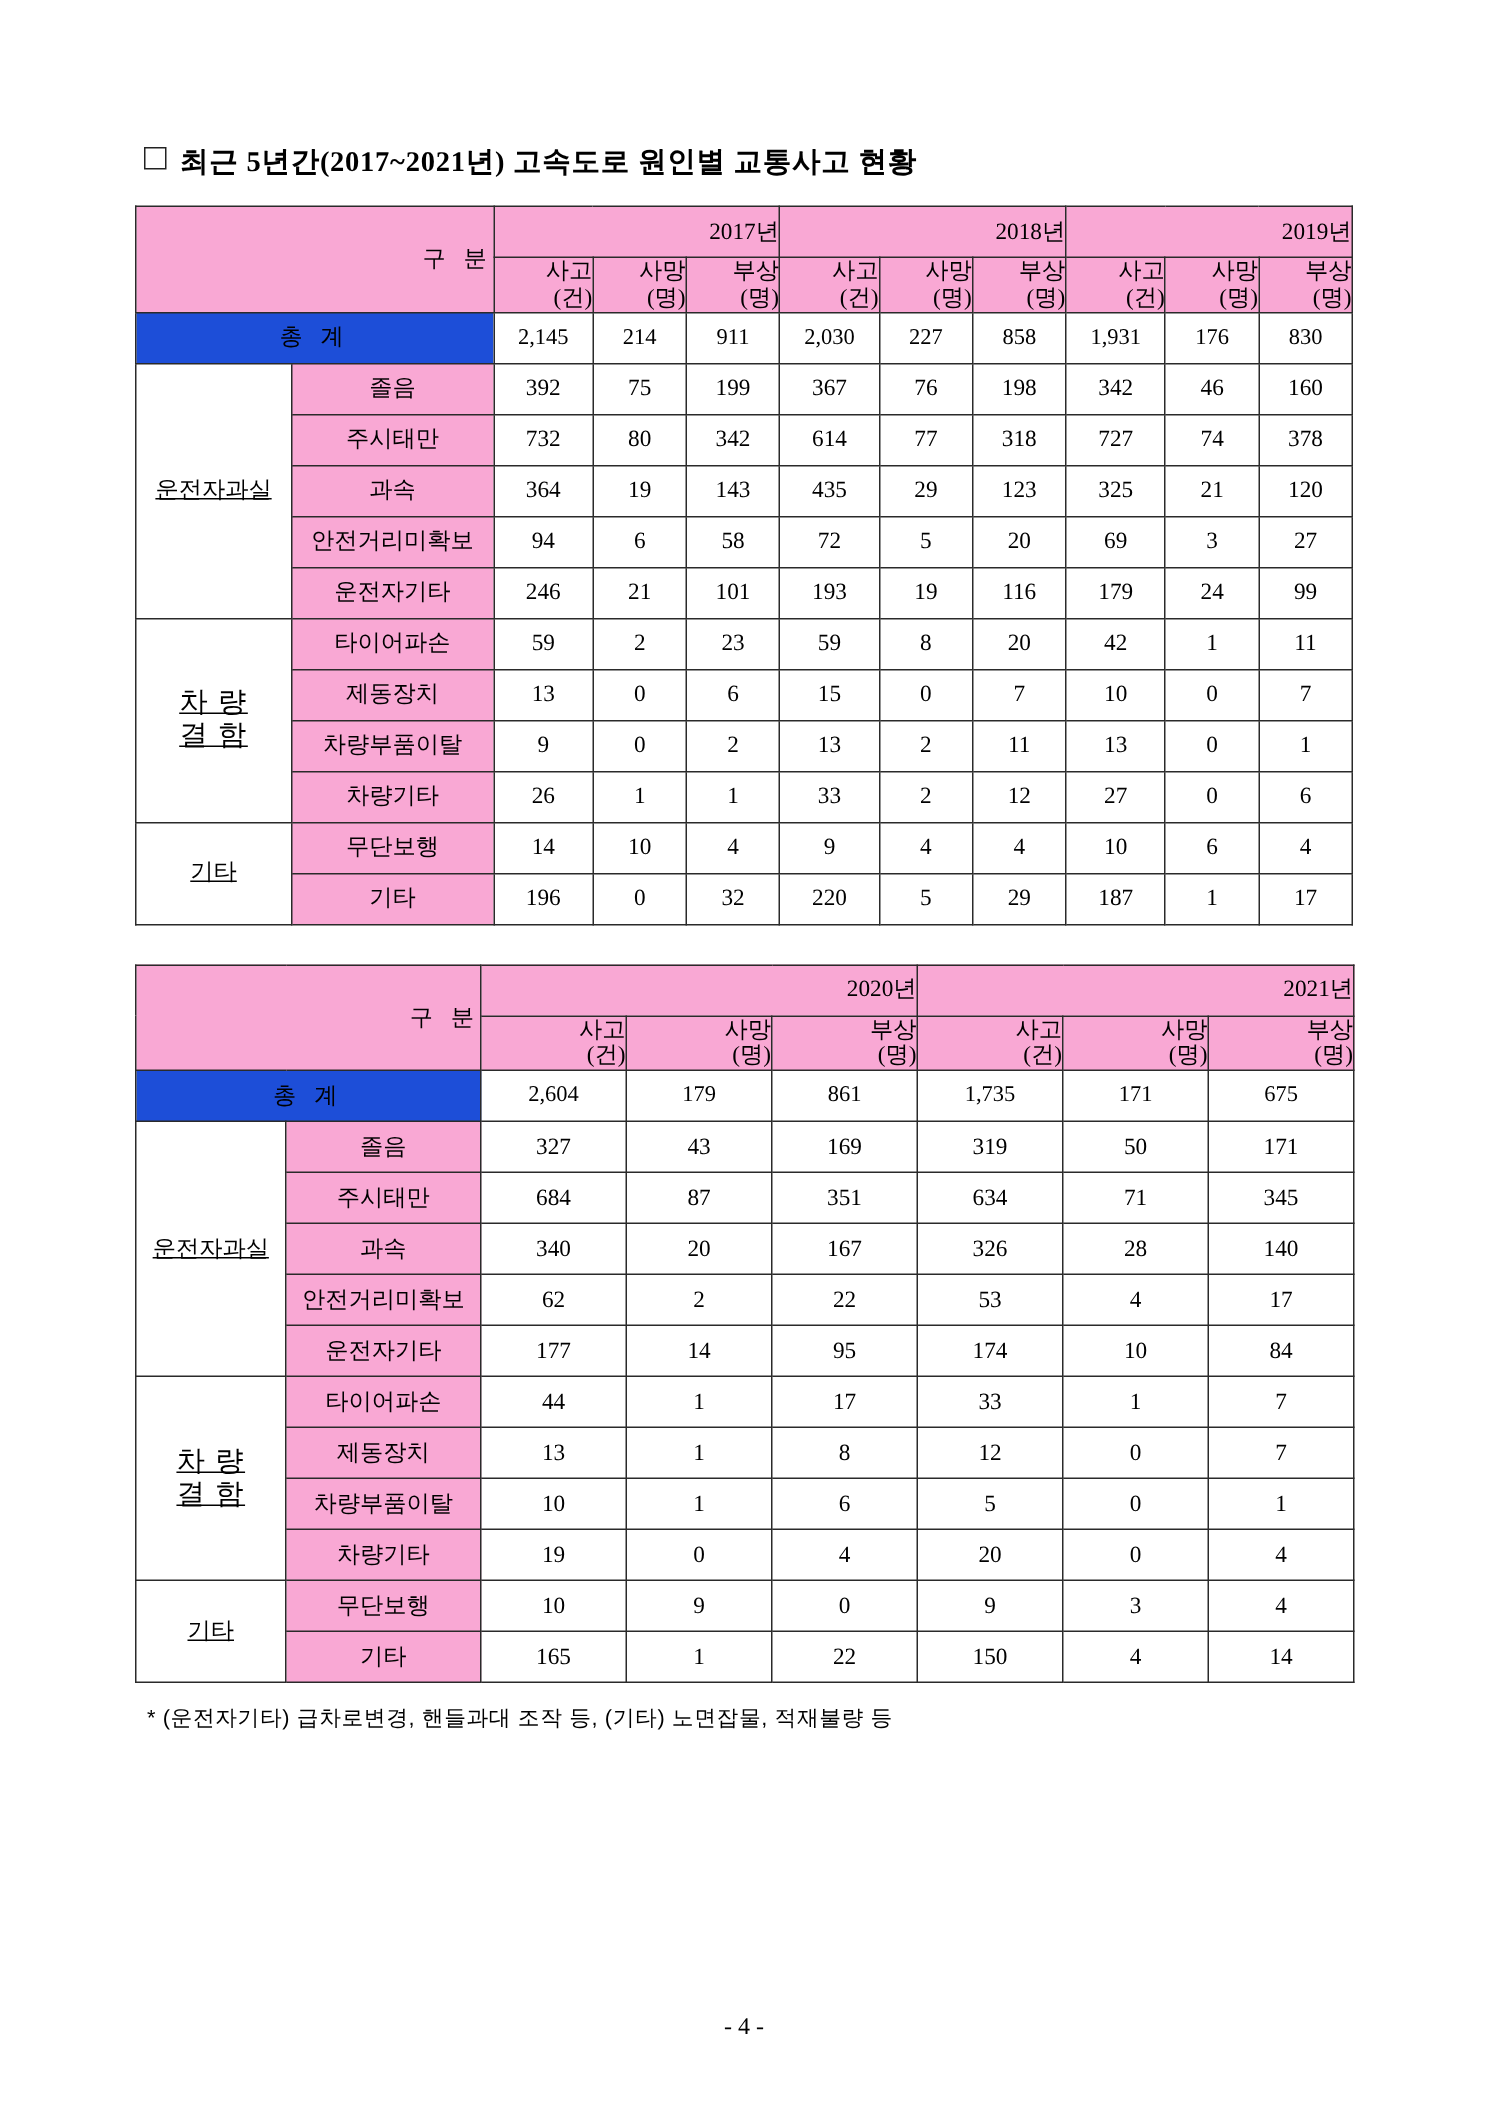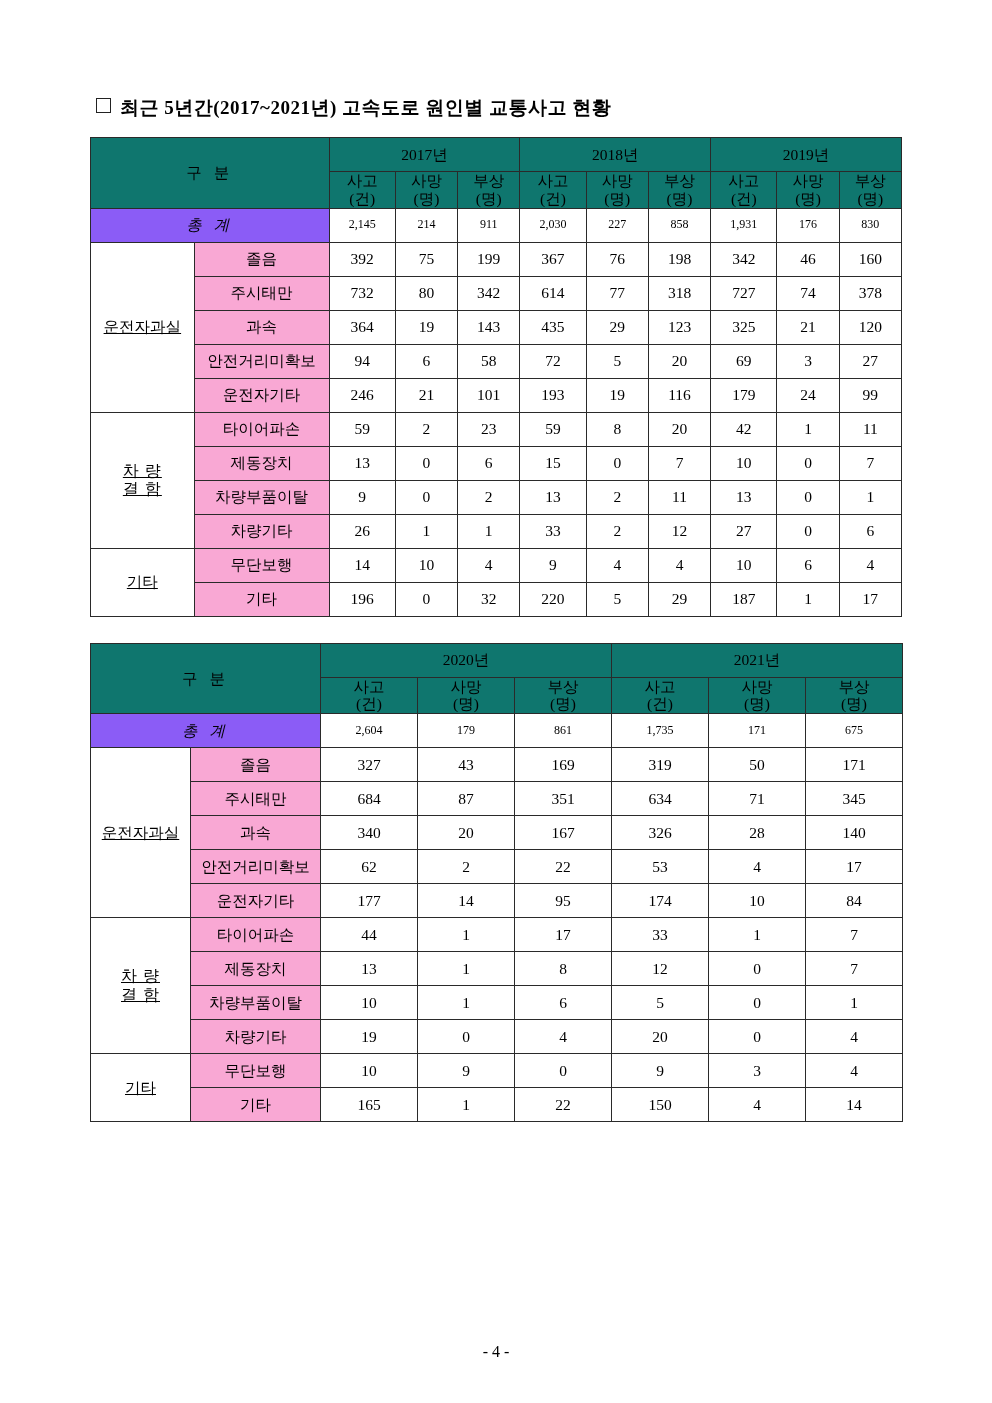--- a/index.html
+++ b/index.html
@@ -46,22 +46,23 @@
     border: 1px solid #2a2a2a;
     text-align: center;
     vertical-align: middle;
     font-size: 15.5px;
     font-weight: normal;
     padding: 0;
     height: 33px;
     line-height: 1.15;
   }
   table.data th {
-    background: #0f766e;
+    background: #f9a8d4;
     font-weight: normal;
+    text-align: right;
   }
   .hdr-year {
     font-size: 16px;
     height: 30px;
   }
   .hdr-sub {
     font-size: 13.5px;
     height: 38px;
     line-height: 1.25;
   }
@@ -70,43 +71,42 @@
     font-family: Liberation Serif, serif;
   }
   .gubun {
     font-size: 16px;
     letter-spacing: 4px;
     margin-top: 19px;
   }
   .rowhdr-total {
     font-size: 15.5px;
     letter-spacing: 4px;
-    background: #8b5cf6;
-    font-style: italic;
+    background: #1d4ed8;
   }
   .grp-label {
     font-size: 15px;
     background: #ffffff;
     line-height: 1.3;
     text-decoration: underline;
   }
   .grp-label.small {
-    font-size: 16px;
+    font-size: 19px;
     letter-spacing: 1px;
   }
   .sub-label {
     font-size: 14.5px;
     background: #f9a8d4;
   }
   .num {
     font-size: 16px;
     background: #ffffff;
   }
   .num.total {
-    font-size: 12px;
+    font-size: 15px;
   }
   .spacer {
     height: 26px;
   }
   .footnote {
     font-size: 14.5px;
     margin: 14px 0 0 8px;
     letter-spacing: 0.4px;
     font-family: "Liberation Sans", sans-serif;
   }
@@ -499,15 +499,16 @@
         <td class="num">165</td>
         <td class="num">1</td>
         <td class="num">22</td>
         <td class="num">150</td>
         <td class="num">4</td>
         <td class="num">14</td>
       </tr>
     </tbody>
   </table>
 
+  <div class="footnote">* (운전자기타) 급차로변경, 핸들과대 조작 등, (기타) 노면잡물, 적재불량 등</div>
 
   <div class="page-number">- 4 -</div>
 </div>
 
 </body></html>

